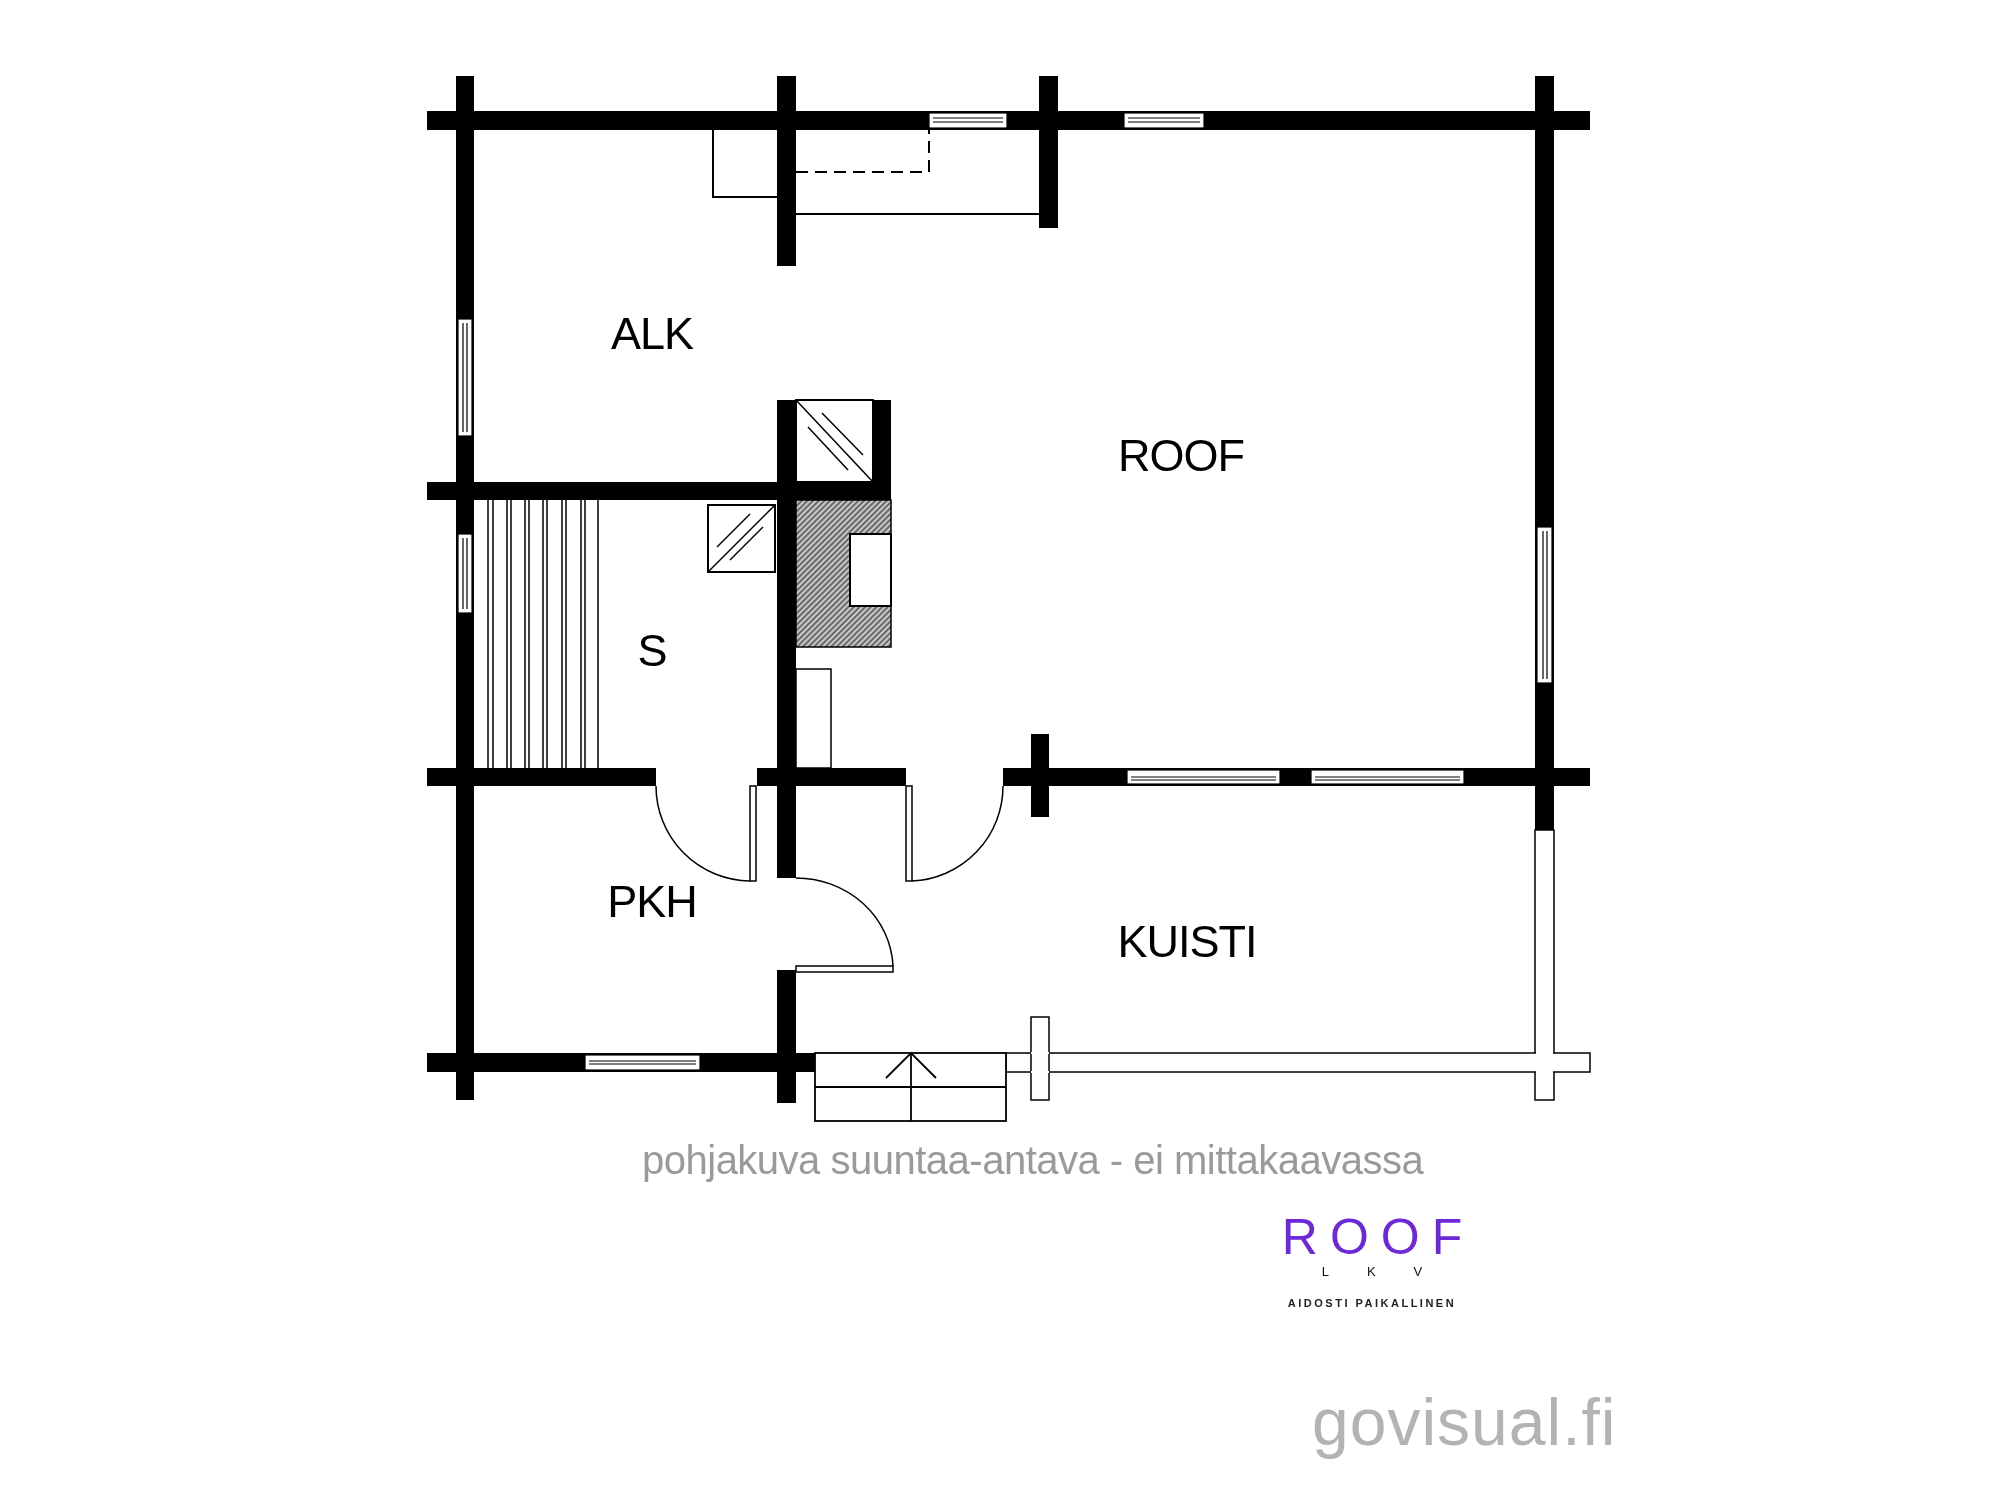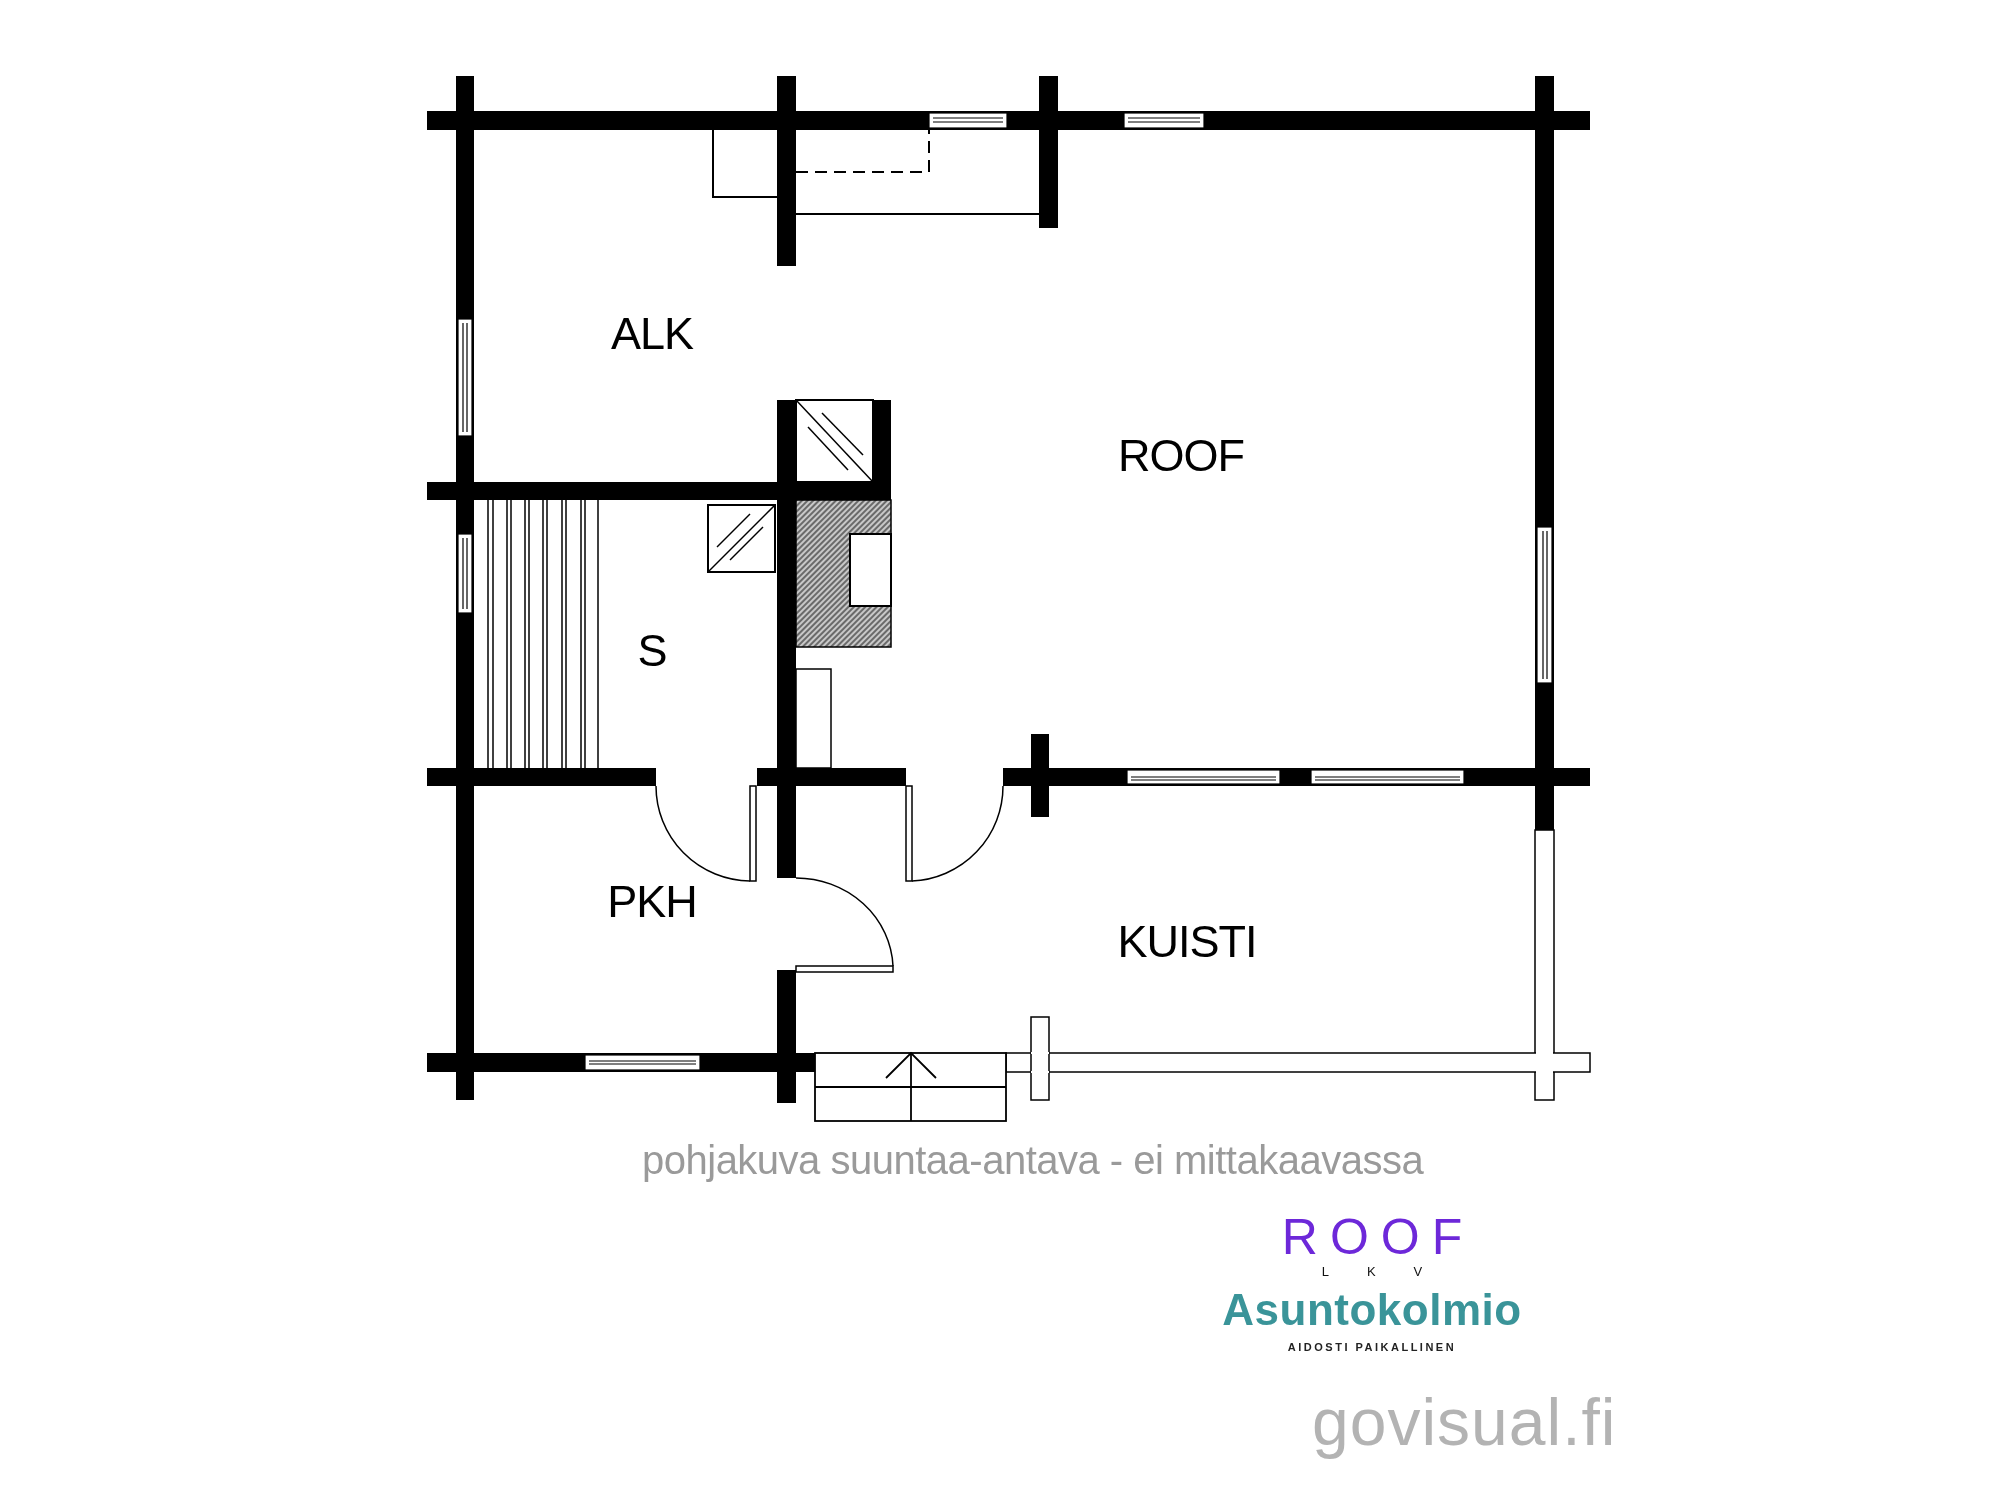--- a/index.html
+++ b/index.html
@@ -170,17 +170,16 @@
 <div class="room-label" style="left:1187px; top:942px;">KUISTI</div>
 
 <div class="caption">pohjakuva suuntaa-antava - ei mittakaavassa</div>
 
 <div class="roof">
   <div class="roof-main">ROOF</div>
   <div class="roof-sub">LKV</div>
 </div>
 
 <div class="asunto">
-  <div class="asunto-main">Asuntokolmio</div>
   <div class="asunto-sub">AIDOSTI PAIKALLINEN</div>
 </div>
 
 <div class="govisual">govisual.fi</div>
 
 </body></html>

